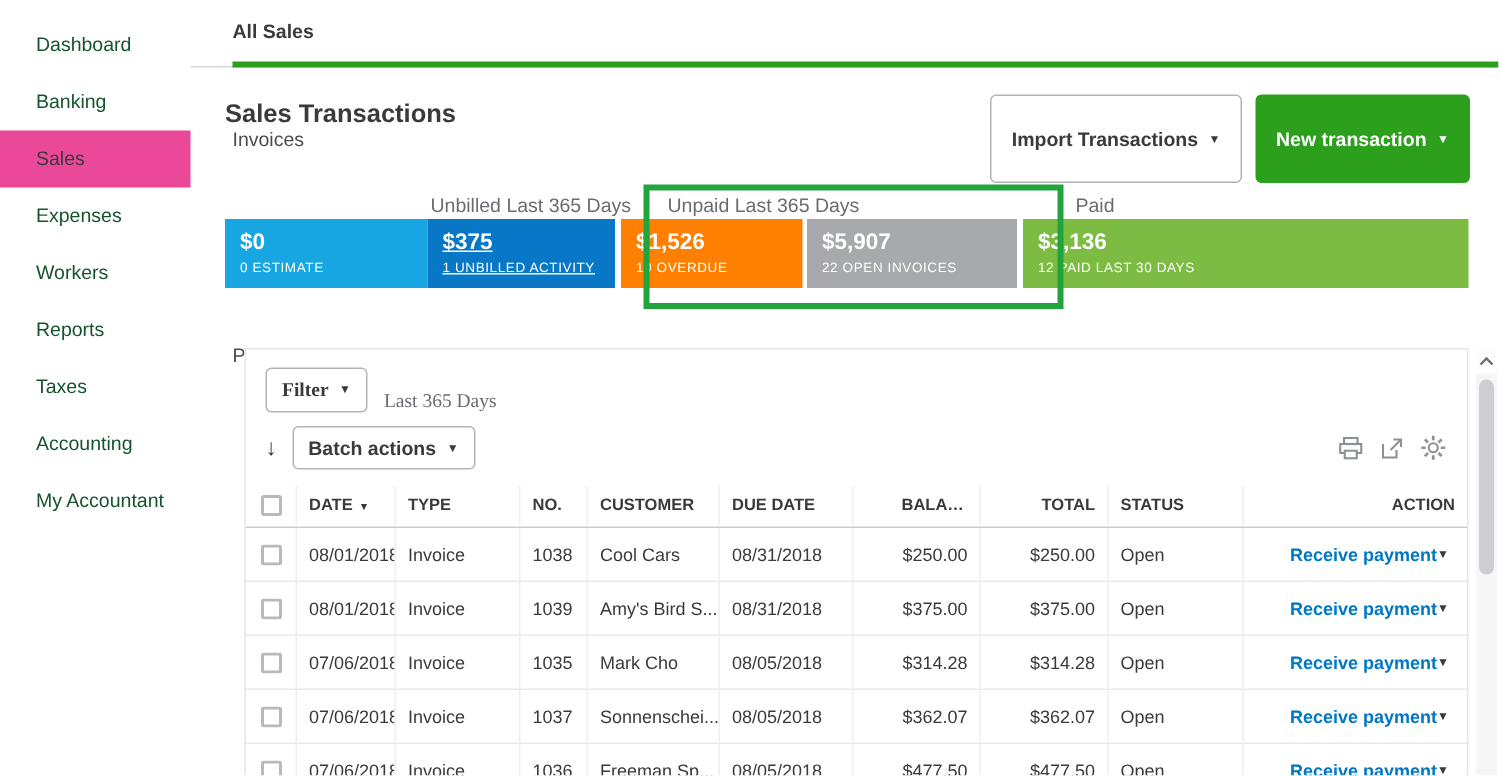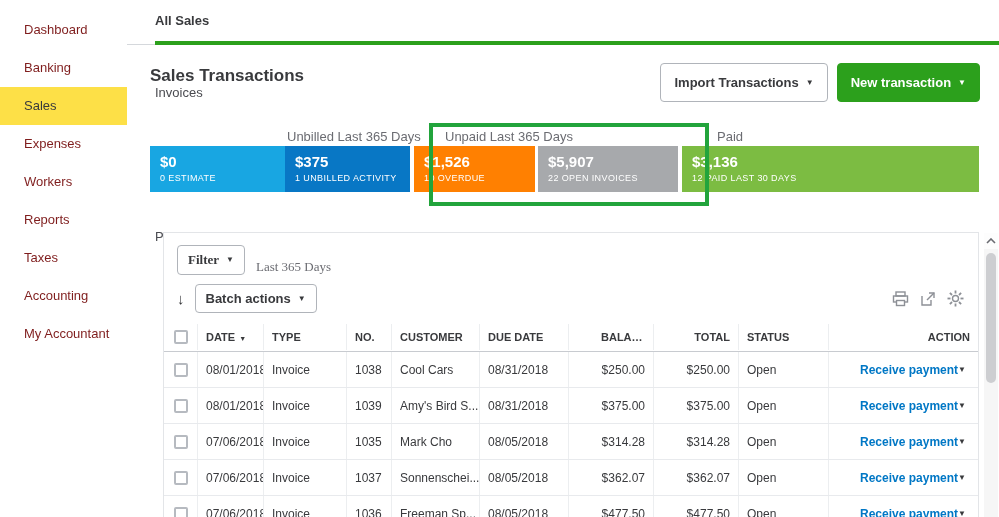--- a/index.html
+++ b/index.html
@@ -5,49 +5,49 @@
   * { box-sizing: border-box; margin: 0; padding: 0; }
   html,body { width: 999px; height: 517px; overflow: hidden; }
   body {
     font-family: "Liberation Sans", "DejaVu Sans", sans-serif;
     background: #ffffff; color: #393a3d; font-size: 13px;
   }
   .app { position: relative; width: 999px; height: 517px; background:#fff; }
 
   
   .sidebar { position: absolute; left:0; top:0; bottom:0; width:127px; background:#fff; padding-top:11px; }
-  .side-item { height:38px; line-height:38px; padding-left:24px; font-size:13px; color:#7f1d1d; cursor:pointer; white-space:nowrap; }
-  .side-item.active { background:#fde047; color:#393a3d; }
+  .side-item { height:38px; line-height:38px; padding-left:24px; font-size:13px; color:#14532d; cursor:pointer; white-space:nowrap; }
+  .side-item.active { background:#ec4899; color:#393a3d; }
 
   
   .main { position:absolute; left:127px; top:0; right:0; bottom:0; }
 
   
   .tabs { display:flex; gap:27px; padding-left:28px; height:45px; border-bottom:1px solid #d5d8dc;flex-direction:column; }
   .tab { font-size:13px; color:#4a4b50; line-height:42px; height:45px; border-bottom:4px solid transparent; cursor:pointer; }
   .tab.active { color:#393a3d; font-weight:bold; border-bottom-color:#2ca01c; }
 
   
   .page-head { position:relative; height:65px; }
   .page-title { position:absolute; left:23px; top:21px; font-size:17px; font-weight:600; color:#393a3d; }
   .head-buttons { position:absolute; right:19px; top:18px; display:flex; gap:9px; }
-  .btn { display:inline-flex; align-items:center; gap:7px; font-size:13px; font-weight:600; border-radius:4px; padding:11px 13px; cursor:pointer; }
+  .btn { display:inline-flex; align-items:center; gap:7px; font-size:13px; font-weight:600; border-radius:4px; padding:21px 13px; cursor:pointer; }
   .btn.secondary { background:#fff; border:1px solid #b0b4ba; color:#393a3d; }
   .btn.primary { background:#2ca01c; border:1px solid #2ca01c; color:#fff; }
   .dd { font-size:8px; line-height:1; }
 
   
   .money-bar { position:relative; margin:13px 19px 0 23px; height:86px; }
   .mb-label { position:absolute; top:6px; font-size:13px; color:#6b6c72; white-space:nowrap; }
   .mb-bar { position:absolute; left:0; top:23px; height:46px; width:830px; display:flex; }
   .seg { color:#fff; padding:7px 0 0 10px; overflow:hidden; cursor:pointer; }
   .seg .amt { font-size:15px; font-weight:bold; }
   .seg .cap { font-size:9px; letter-spacing:.4px; margin-top:3px; }
   .seg1 { width:135px; background:#18a6e2; }
-  .seg2 { width:125px; background:#0877c5; }
+  .seg2 { width:125px; background:#0877c5;text-decoration:underline; }
   .seg3 { width:121px; background:#ff8001; margin-left:4px; }
   .seg4 { width:140px; background:#a7a9ac; margin-left:3px; }
   .seg5 { width:297px; background:#7cbc42; margin-left:4px; }
   .mb-highlight { position:absolute; left:279px; top:0; width:280px; height:83px; border:4px solid #22a43c; pointer-events:none; }
 
   
   .card { position:absolute; left:36px; right:20px; top:232px; bottom:0; border:1px solid #e3e5e8; border-bottom:none; background:#fff; overflow:hidden; }
   .filter-row { display:flex; align-items:flex-end; gap:11px; padding:12px 14px 0 13px;font-family:Liberation Serif, serif; }
   .btn.small { padding:6px 10px; font-weight:600; font-size:13px; }
   .range-text { color:#6b6c72; font-size:13px; }

